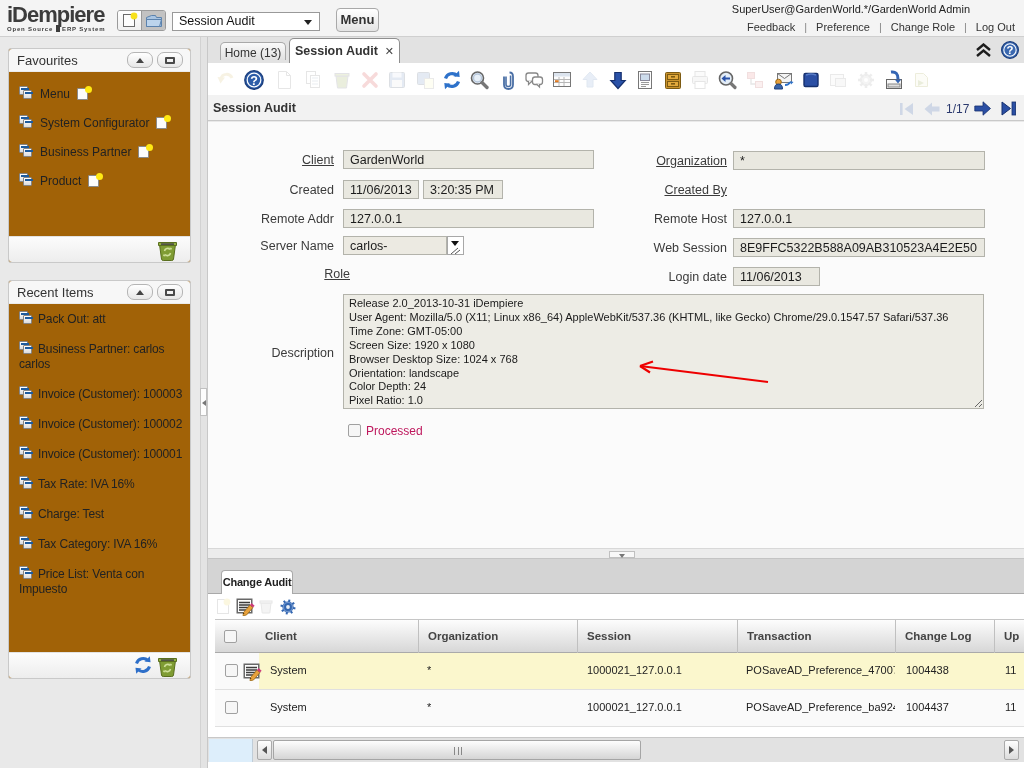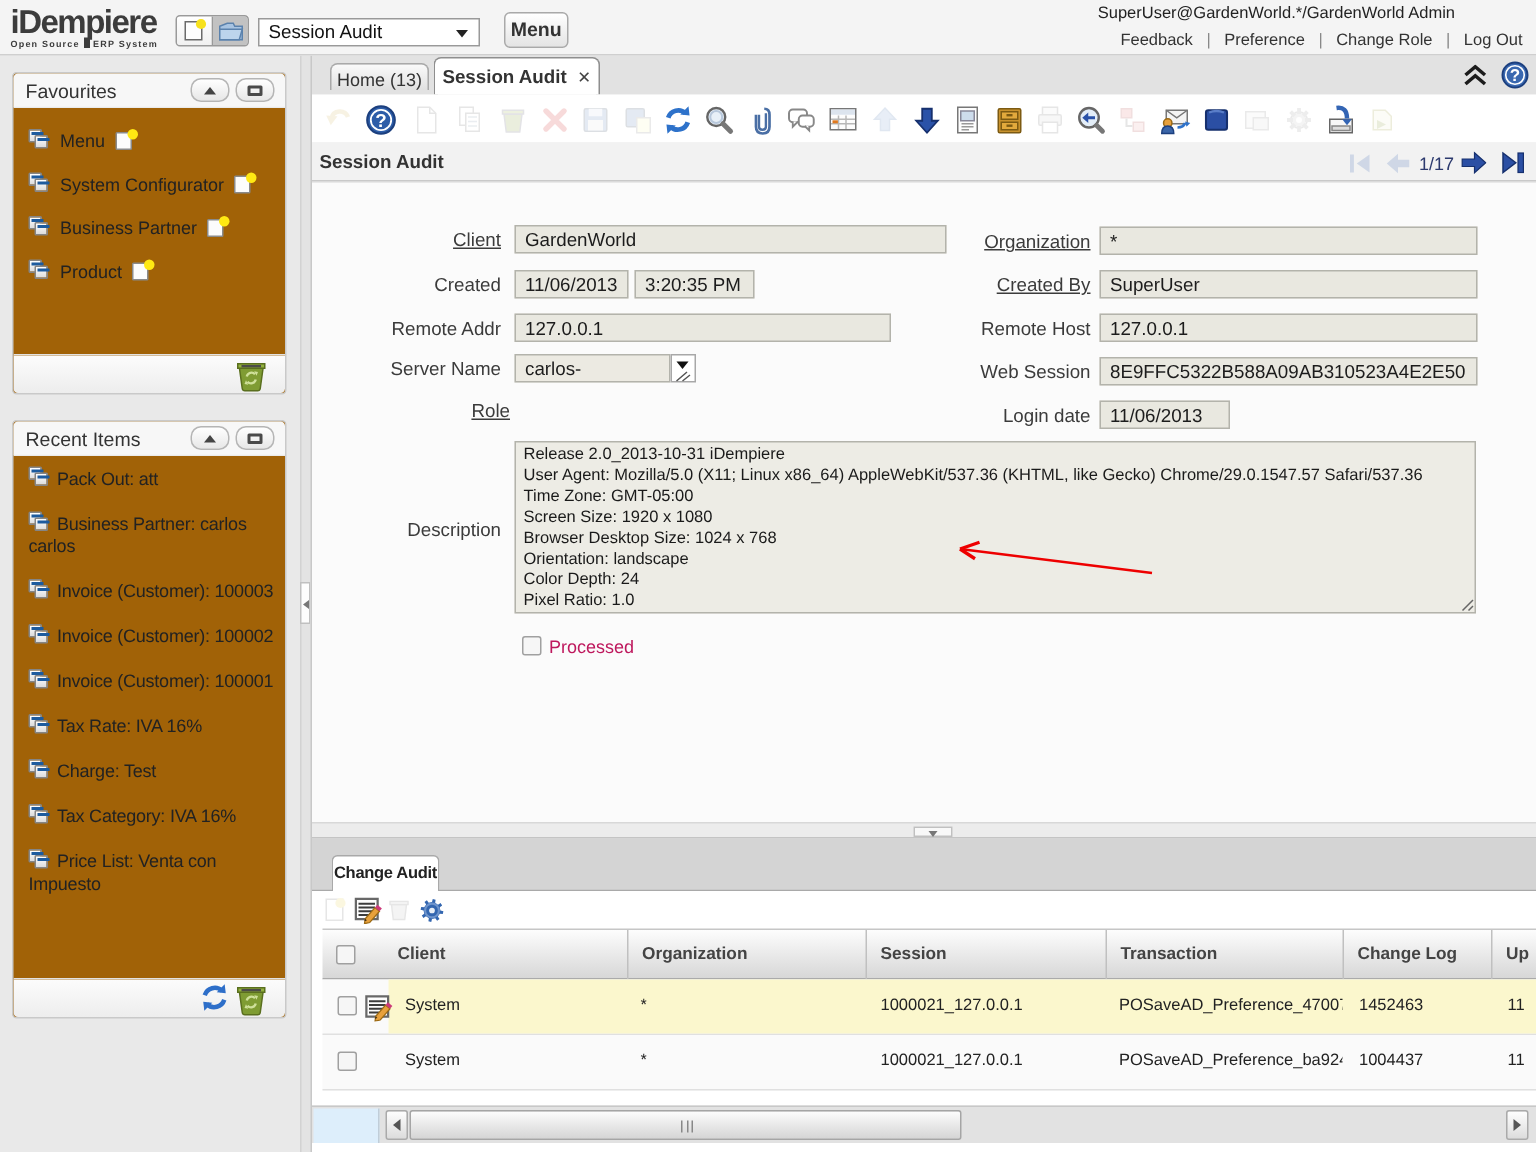--- a/index.html
+++ b/index.html
@@ -338,40 +338,39 @@
   <svg width="17" height="15" style="position:absolute;left:766px;top:6px" viewBox="0 0 17 15">
     <path d="M9 0.8 L16.5 7.5 L9 14.2 V10 H0.8 V5 H9z" fill="#2b4fa4" stroke="#16306e" stroke-width="0.8"></path>
   </svg>
   <svg width="17" height="15" style="position:absolute;left:793px;top:6px" viewBox="0 0 17 15">
     <path d="M1 1 L9.5 7.5 L1 14z" fill="#2b4fa4" stroke="#16306e"></path>
       <rect x="11" y="1" width="3.6" height="13" fill="#2b4fa4" stroke="#16306e" stroke-width="0.8"></rect>
   </svg>
 </div>
 <div id="form">
   <div class="flabel lnk" style="left:0;width:126px;top:31px;">Client</div>
-  <div class="fbox" style="left:135px;top:28px;width:288px;height:19px;">GardenWorld</div>
+  <div class="fbox" style="left:135px;top:28px;width:251px;height:19px;">GardenWorld</div>
   <div class="flabel" style="left:0;width:126px;top:61px;">Created</div>
   <div class="fbox" style="left:135px;top:58px;width:76px;height:19px;">11/06/2013</div>
   <div class="fbox" style="left:215px;top:58px;width:80px;height:19px;">3:20:35 PM</div>
   <div class="flabel" style="left:0;width:126px;top:90px;">Remote Addr</div>
   <div class="fbox" style="left:135px;top:87px;width:251px;height:19px;">127.0.0.1</div>
   <div class="flabel" style="left:0;width:126px;top:117px;">Server Name</div>
   <div class="fbox" style="left:135px;top:114px;width:104px;height:19px;background:#eceae2;">carlos-</div>
   <div style="position:absolute;left:239px;top:114px;width:17px;height:19px;background:#fff;border:1px solid #a8a8a8;">
     <span style="position:absolute;left:3px;top:4px;width:0;height:0;border-left:4.5px solid transparent;border-right:4.5px solid transparent;border-top:5px solid #111;"></span>
     <svg width="15" height="8" style="position:absolute;left:0px;top:10px">
         <path d="M3 7 L10 1 M7 7 L12 3" stroke="#555" stroke-width="1"></path>
       </svg>
   </div>
-  <div class="flabel lnk" style="left:6px;width:126px;top:145px;">Role</div>
+  <div class="flabel lnk" style="left:16px;width:126px;top:145px;">Role</div>
 
   <div class="flabel lnk" style="left:390px;width:129px;top:32px;">Organization</div>
   <div class="fbox" style="left:525px;top:29px;width:252px;height:19px;">*</div>
   <div class="flabel lnk" style="left:390px;width:129px;top:61px;">Created By</div>
-  <div class="fbox" style="left:525px;top:58px;width:252px;height:19px;">SuperUser</div>
   <div class="flabel" style="left:390px;width:129px;top:90px;">Remote Host</div>
   <div class="fbox" style="left:525px;top:87px;width:252px;height:19px;">127.0.0.1</div>
   <div class="flabel" style="left:390px;width:129px;top:119px;">Web Session</div>
   <div class="fbox" style="left:525px;top:116px;width:252px;height:19px;">8E9FFC5322B588A09AB310523A4E2E50</div>
   <div class="flabel" style="left:390px;width:129px;top:148px;">Login date</div>
   <div class="fbox" style="left:525px;top:145px;width:87px;height:19px;">11/06/2013</div>
 
   <div class="flabel" style="left:0;width:126px;top:224px;">Description</div>
   <div id="desc" style="position:absolute;left:135px;top:172px;width:641px;height:115px;background:#edece5;border:1px solid #b3b3ab;font-size:11px;line-height:13.9px;color:#1a1a1a;padding:2px 5px;">Release 2.0_2013-10-31 iDempiere<br>User Agent: Mozilla/5.0 (X11; Linux x86_64) AppleWebKit/537.36 (KHTML, like Gecko) Chrome/29.0.1547.57 Safari/537.36<br>Time Zone: GMT-05:00<br>Screen Size: 1920 x 1080<br>Browser Desktop Size: 1024 x 768<br>Orientation: landscape<br>Color Depth: 24<br>Pixel Ratio: 1.0
     <svg width="10" height="10" style="position:absolute;right:0;bottom:0">
@@ -425,21 +424,21 @@
         <rect x="2" y="2" width="13" height="12" fill="#fdfdfd"></rect>
         <path d="M3 4.5 h11 M3 7 h11 M3 9.5 h11 M3 12 h7" stroke="#3c3c3c" stroke-width="1.3"></path>
         <path d="M7.5 14.5 L14 7 l3 2.5 L10.5 17 l-3.5 .8z" fill="#e8a13c" stroke="#9c6a14" stroke-width="0.8"></path>
         <path d="M14 7 l3 2.5 1.6-1.8 -3-2.6z" fill="#cc3a7a"></path>
         <path d="M7.5 14.5 l-.6 1.6 1.7-.4z" fill="#3c2a10"></path>
       </svg>
       <div class="tcell" style="left:55px;">System</div>
       <div class="tcell" style="left:212px;">*</div>
       <div class="tcell" style="left:372px;">1000021_127.0.0.1</div>
       <div class="tcell" style="left:531px;width:149px;">POSaveAD_Preference_47007(</div>
-      <div class="tcell" style="left:691px;">1452463</div>
+      <div class="tcell" style="left:691px;">1004438</div>
       <div class="tcell" style="left:790px;">11</div>
     </div>
     <div class="trow" style="top:96px;height:37px;">
       <div class="cb" style="left:10px;top:11px;"></div>
       <div class="tcell" style="left:55px;">System</div>
       <div class="tcell" style="left:212px;">*</div>
       <div class="tcell" style="left:372px;">1000021_127.0.0.1</div>
       <div class="tcell" style="left:531px;width:149px;">POSaveAD_Preference_ba924 </div>
       <div class="tcell" style="left:691px;">1004437</div>
       <div class="tcell" style="left:790px;">11</div>

